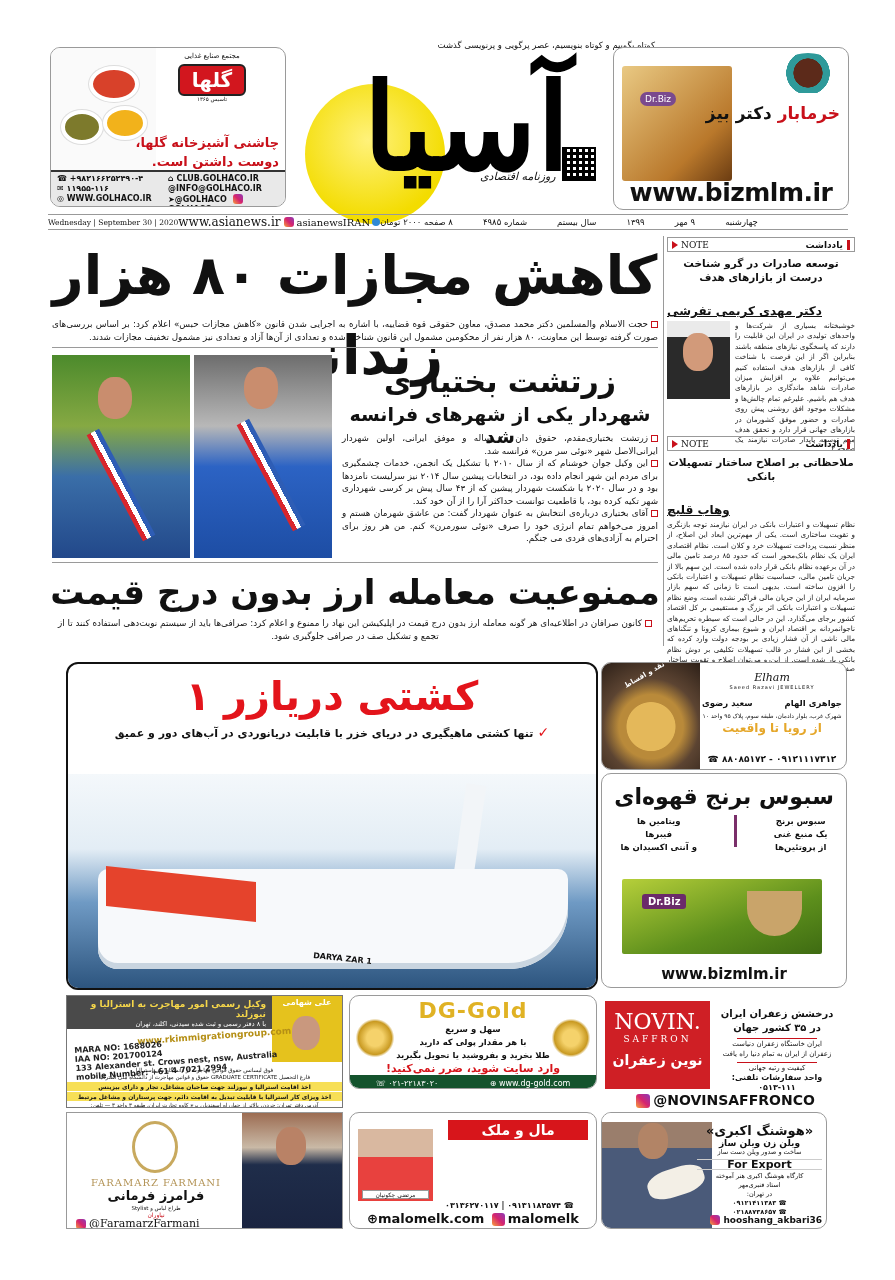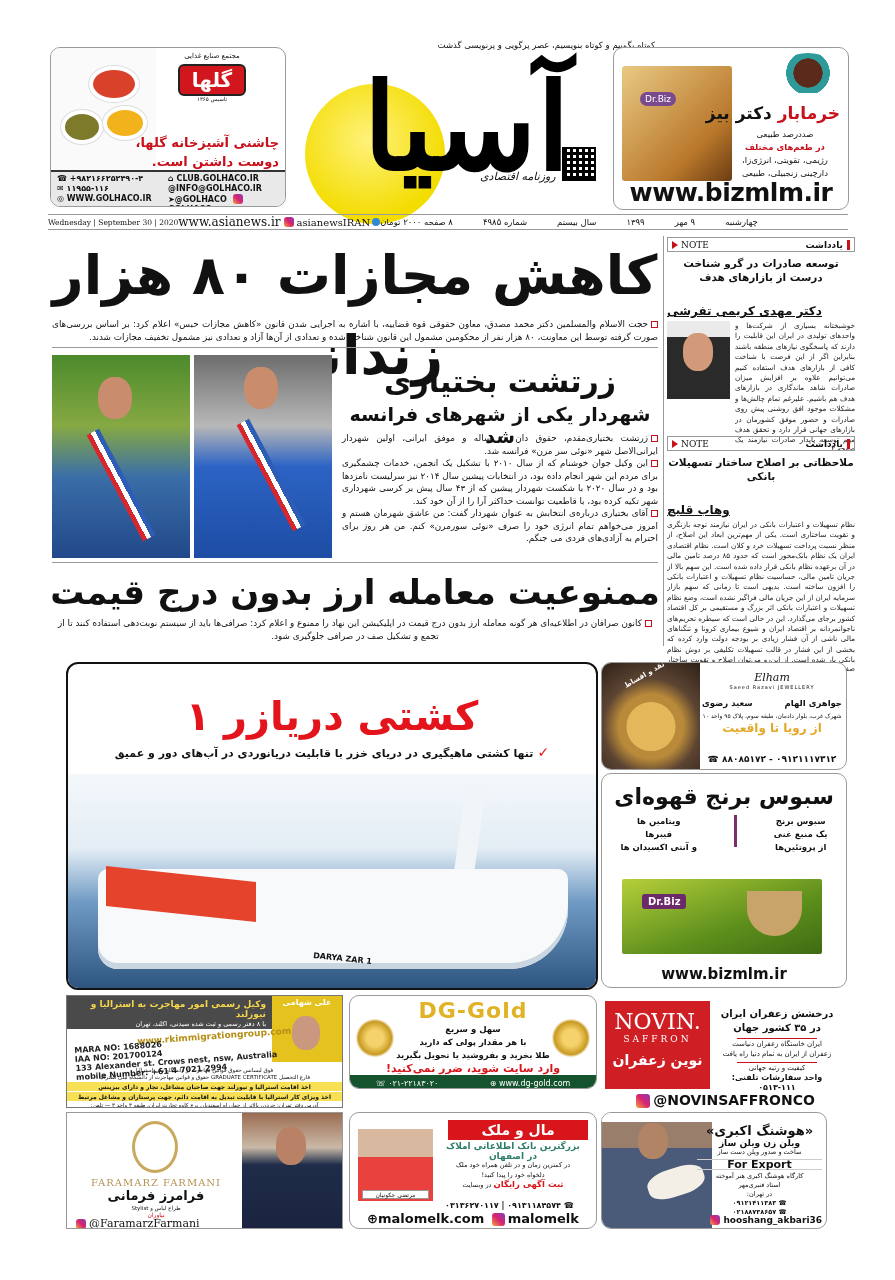--- a/index.html
+++ b/index.html
@@ -72,21 +72,21 @@
   .note-head .fa { font-size: 9px; font-weight: bold; border-right: 3px solid #c8101a; padding-right: 4px; }
   .note-title { text-align: center; font-size: 10.5px; font-weight: bold; margin-top: 4px; line-height: 14px; }
   .note-author { text-align: left; font-size: 12px; font-weight: bold; text-decoration: underline; margin: 20px 0 3px; }
   .note-body { font-size: 7.2px; line-height: 10.4px; text-align: justify; color: #222; }
   .note-page { font-size: 7px; }
   .note-photo { float: left; width: 63px; height: 78px; margin: 0 5px 2px 0; background: linear-gradient(180deg,#eaeaea 0 20%,#2a2a2a 20% 100%); position: relative; }
   .note-photo .face { left: 16px; top: 12px; width: 30px; height: 38px; background: #d29a7a; }
 
   
   #ad-ship { left: 66px; top: 662px; width: 532px; height: 328px; border: 2px solid #111; border-radius: 12px; overflow: hidden; background: #fff; }
-  .ship-title { text-align: center; color: #e3141b; font-size: 40px; font-weight: bold; line-height: 56px; margin-top: 24px; }
+  .ship-title { text-align: center; color: #e3141b; font-size: 40px; font-weight: bold; line-height: 56px; margin-top: 4px; }
   .ship-sub { text-align: center; font-size: 11px; font-weight: bold; }
   .ship-sub .check { color: #e3141b; font-size: 14px; margin-left: 4px; }
   .ship-photo { position: absolute; left: 0; right: 0; top: 110px; bottom: 0; background: linear-gradient(180deg,#f4f8fb 0%,#e3edf5 35%,#6f9ac4 60%,#2d557f 100%); }
   .hull { position: absolute; left: 30px; top: 95px; width: 470px; height: 100px; background: #f7f9fb; border-radius: 10px 10px 60px 20px; box-shadow: inset 0 -6px 0 #c9d5e0; }
   .hull-stripe { position: absolute; left: 38px; top: 100px; width: 150px; height: 40px; background: #e5432c; transform: skewY(6deg); }
   .ship-name { position: absolute; left: 245px; top: 180px; font-size: 8px; font-weight: bold; transform: rotate(6deg); }
   .mast { position: absolute; left: 390px; top: 10px; width: 20px; height: 120px; background: #f2f5f8; transform: rotate(8deg); }
 
   #ad-jewel { left: 601px; top: 662px; width: 246px; height: 108px; }
   .jewel-img { position: absolute; left: 0; top: 0; width: 98px; height: 100%; background: radial-gradient(circle at 50% 60%, #e4b85a 0 30%, #b98a3a 31% 40%, #5c4432 60%, #2d2018 100%); }
@@ -197,25 +197,20 @@
   <div class="logo-sub rtl">روزنامه اقتصادی</div>
   <div class="qr"></div>
 </div>
 
 <div class="abs box" id="ad-bizdates">
   <div class="dates-box">
       <span>Dr.Biz</span>
     </div>
   <div class="abs" style="right:10px;top:5px;width:60px;height:40px;border-radius:50% 50% 10px 10px;background:radial-gradient(circle,#5c2a1a 0 40%,#2f9a9a 41% 60%,transparent 61%);"></div>
   <div class="biz-title rtl"><span class="red">خرمابار</span> <span>دکتر بیز</span></div>
-  <div class="biz-lines rtl">
-    <div>صددرصد طبیعی</div>
-    <div class="red">در طعم‌های مختلف</div>
-    <div>رژیمی، تقویتی، انرژی‌زا، دارچینی زنجبیلی، طبیعی</div>
-  </div>
   <div class="biz-url">www.bizmlm.ir</div>
 </div>
 
 <div class="abs" id="dateline">
   <span class="en">Wednesday | September 30 | 2020</span>
   <span class="en"><b>www.asianews.ir</b></span>
   <span class="ig-icon"></span>
   <span class="en" style="font-size:10px;">asianewsIRAN</span>
   <span class="check-badge"></span>
   <div class="fa">
@@ -400,27 +395,20 @@
   <div class="fa-photo">
       <div class="face" style="left:34px;top:14px;width:30px;height:38px;background:#b98266;"></div>
     </div>
 </div>
 
 <div class="abs box" id="ad-malomelk">
   <div class="mm-photo">
       <div class="cap rtl">مرتضی چکونیان</div>
     </div>
   <div class="mm-logo rtl">مال و ملک</div>
-  <div class="mm-text rtl">
-    <div class="g">بزرگترین بانک اطلاعاتی املاک</div>
-    <div class="g">در اصفهان</div>
-    <div>در کمترین زمان و در تلفن همراه خود ملک</div>
-    <div>دلخواه خود را پیدا کنید!</div>
-    <div><span class="r">ثبت آگهی رایگان</span> <span>در وبسایت</span></div>
-  </div>
   <div class="mm-phone rtl"><span>☎ </span><span>۰۹۱۳۱۱۸۴۵۷۴ | ۰۳۱۳۶۲۷۰۱۱۷</span></div>
   <div class="mm-web"><span>⊕</span><span>malomelk.com</span> <span class="ig-icon" style="width:13px;height:13px;"></span><span>malomelk</span></div>
 </div>
 
 <div class="abs box" id="ad-akbari">
   <div class="ak-photo">
     <div class="face" style="left:36px;top:10px;width:30px;height:36px;background:#b28466;"></div>
     <div class="ak-violin"></div>
   </div>
   <div class="ak-text rtl">

